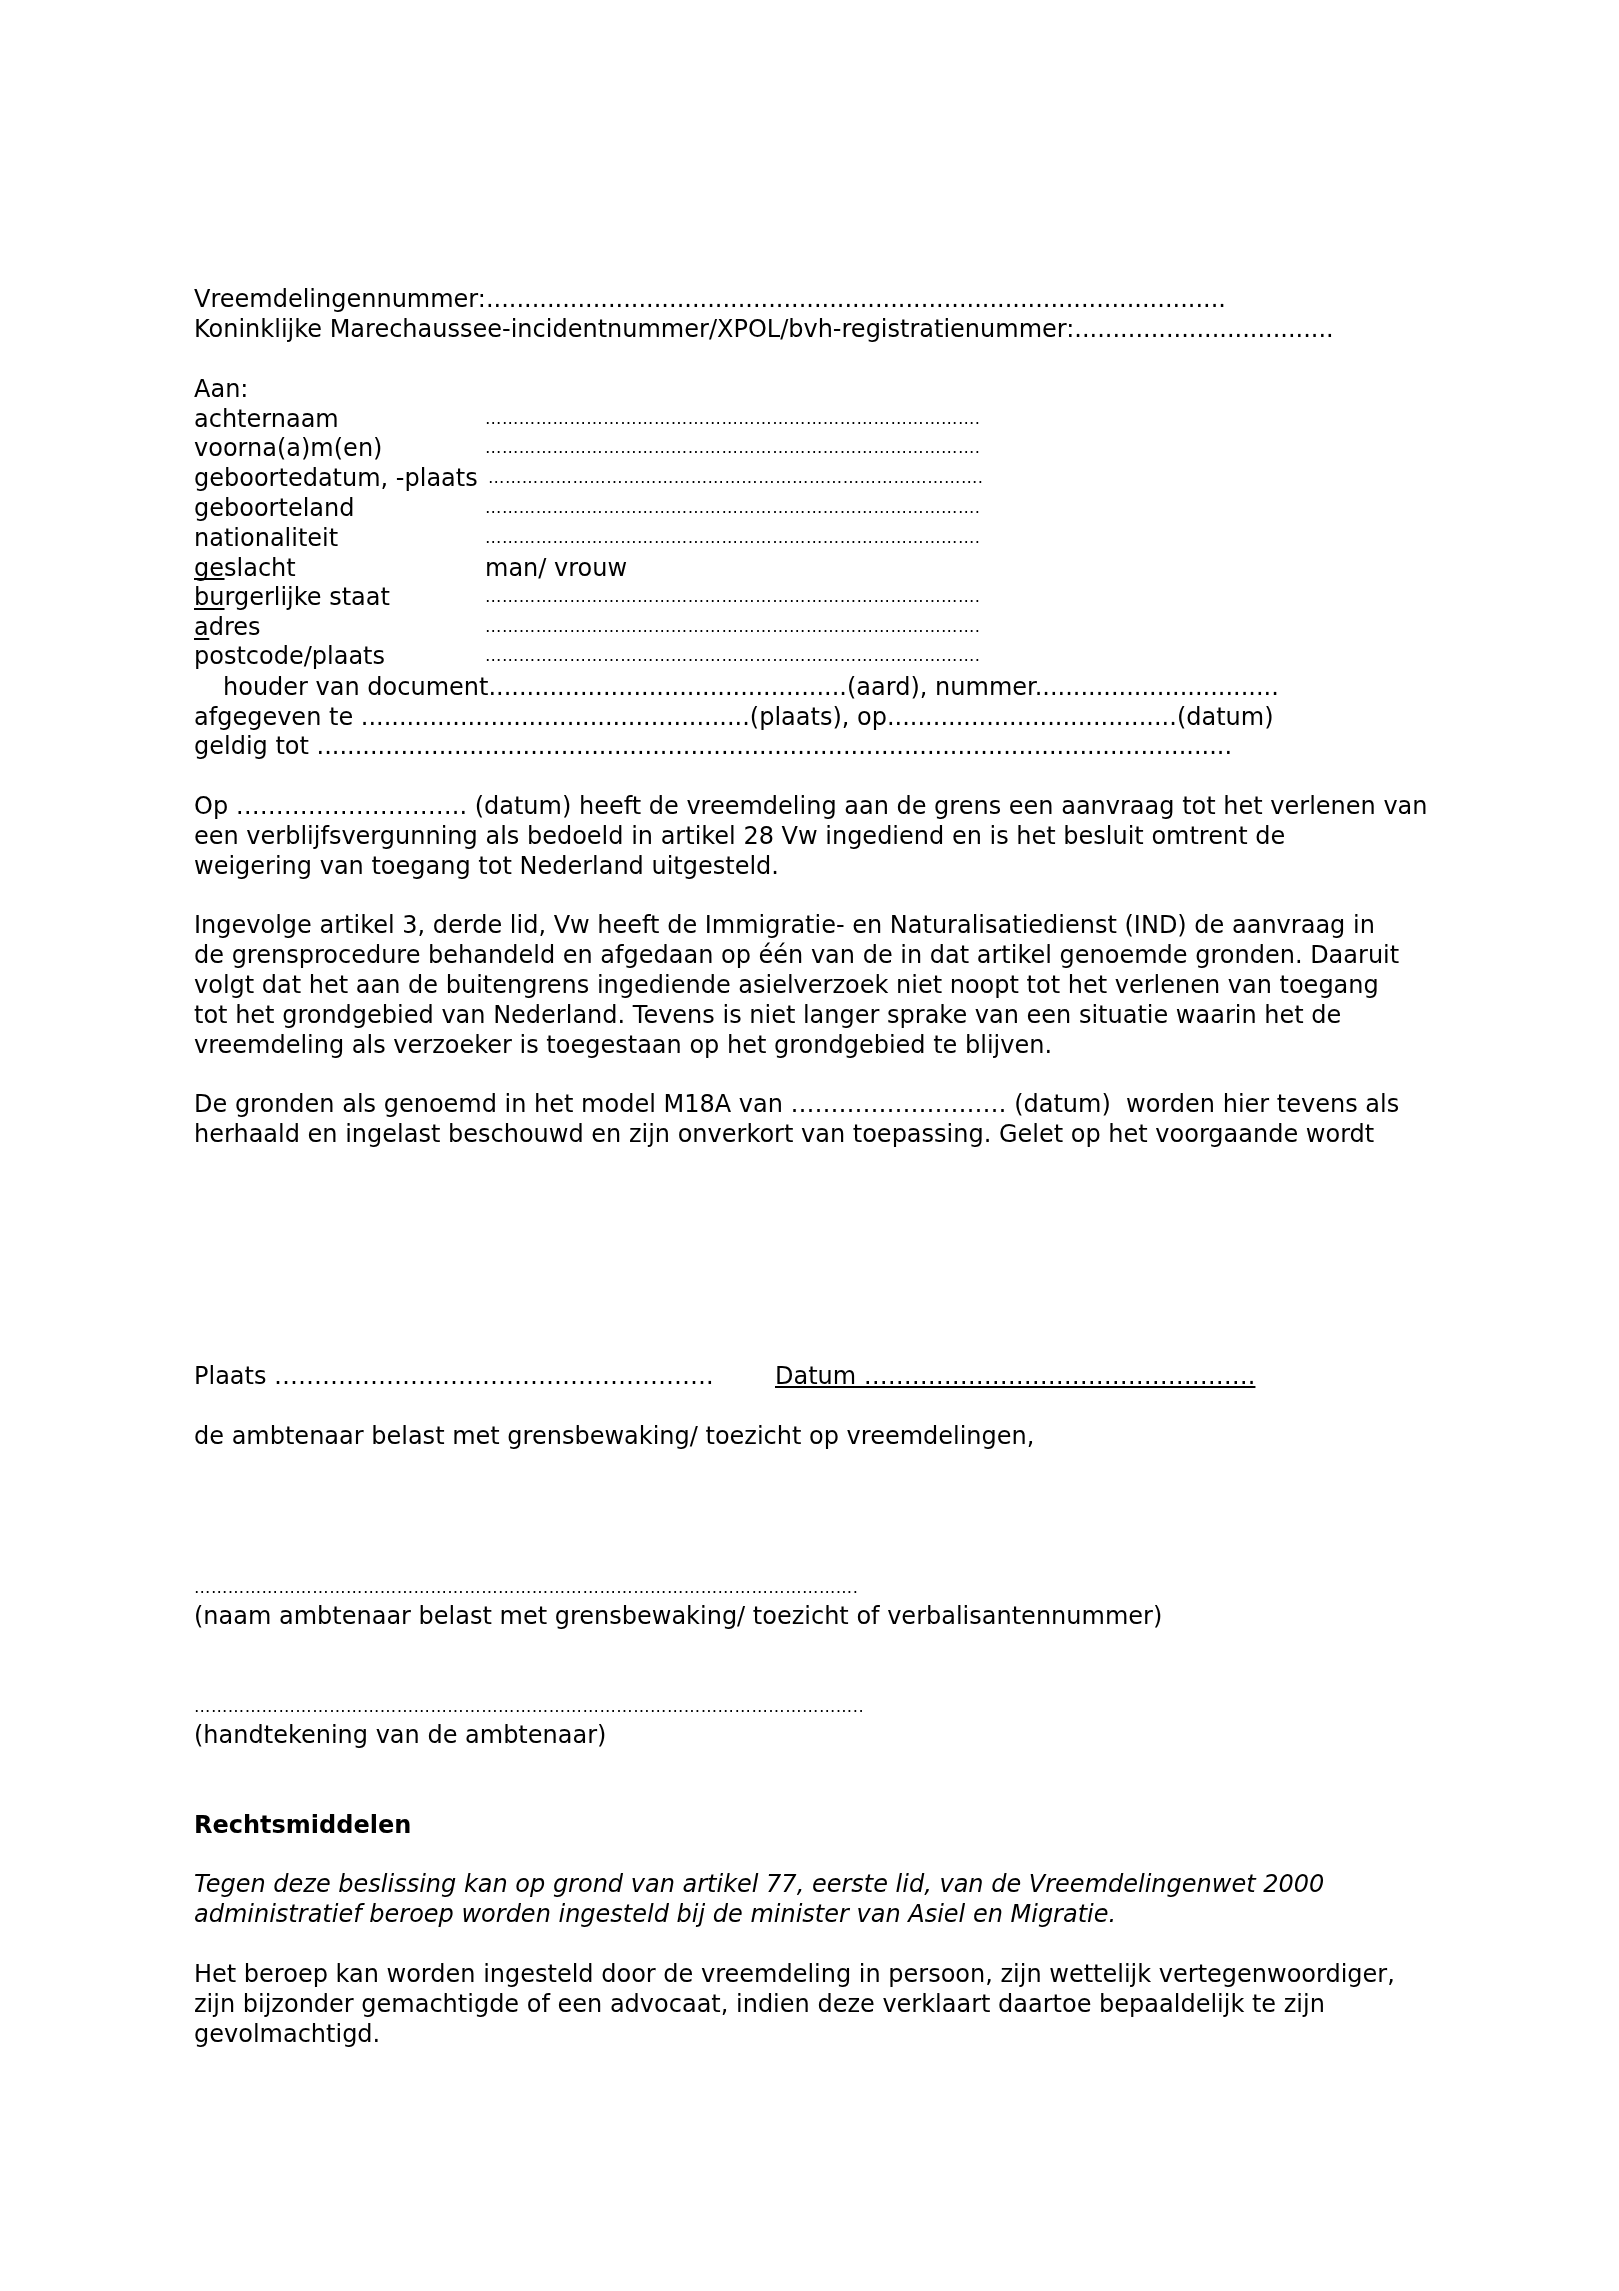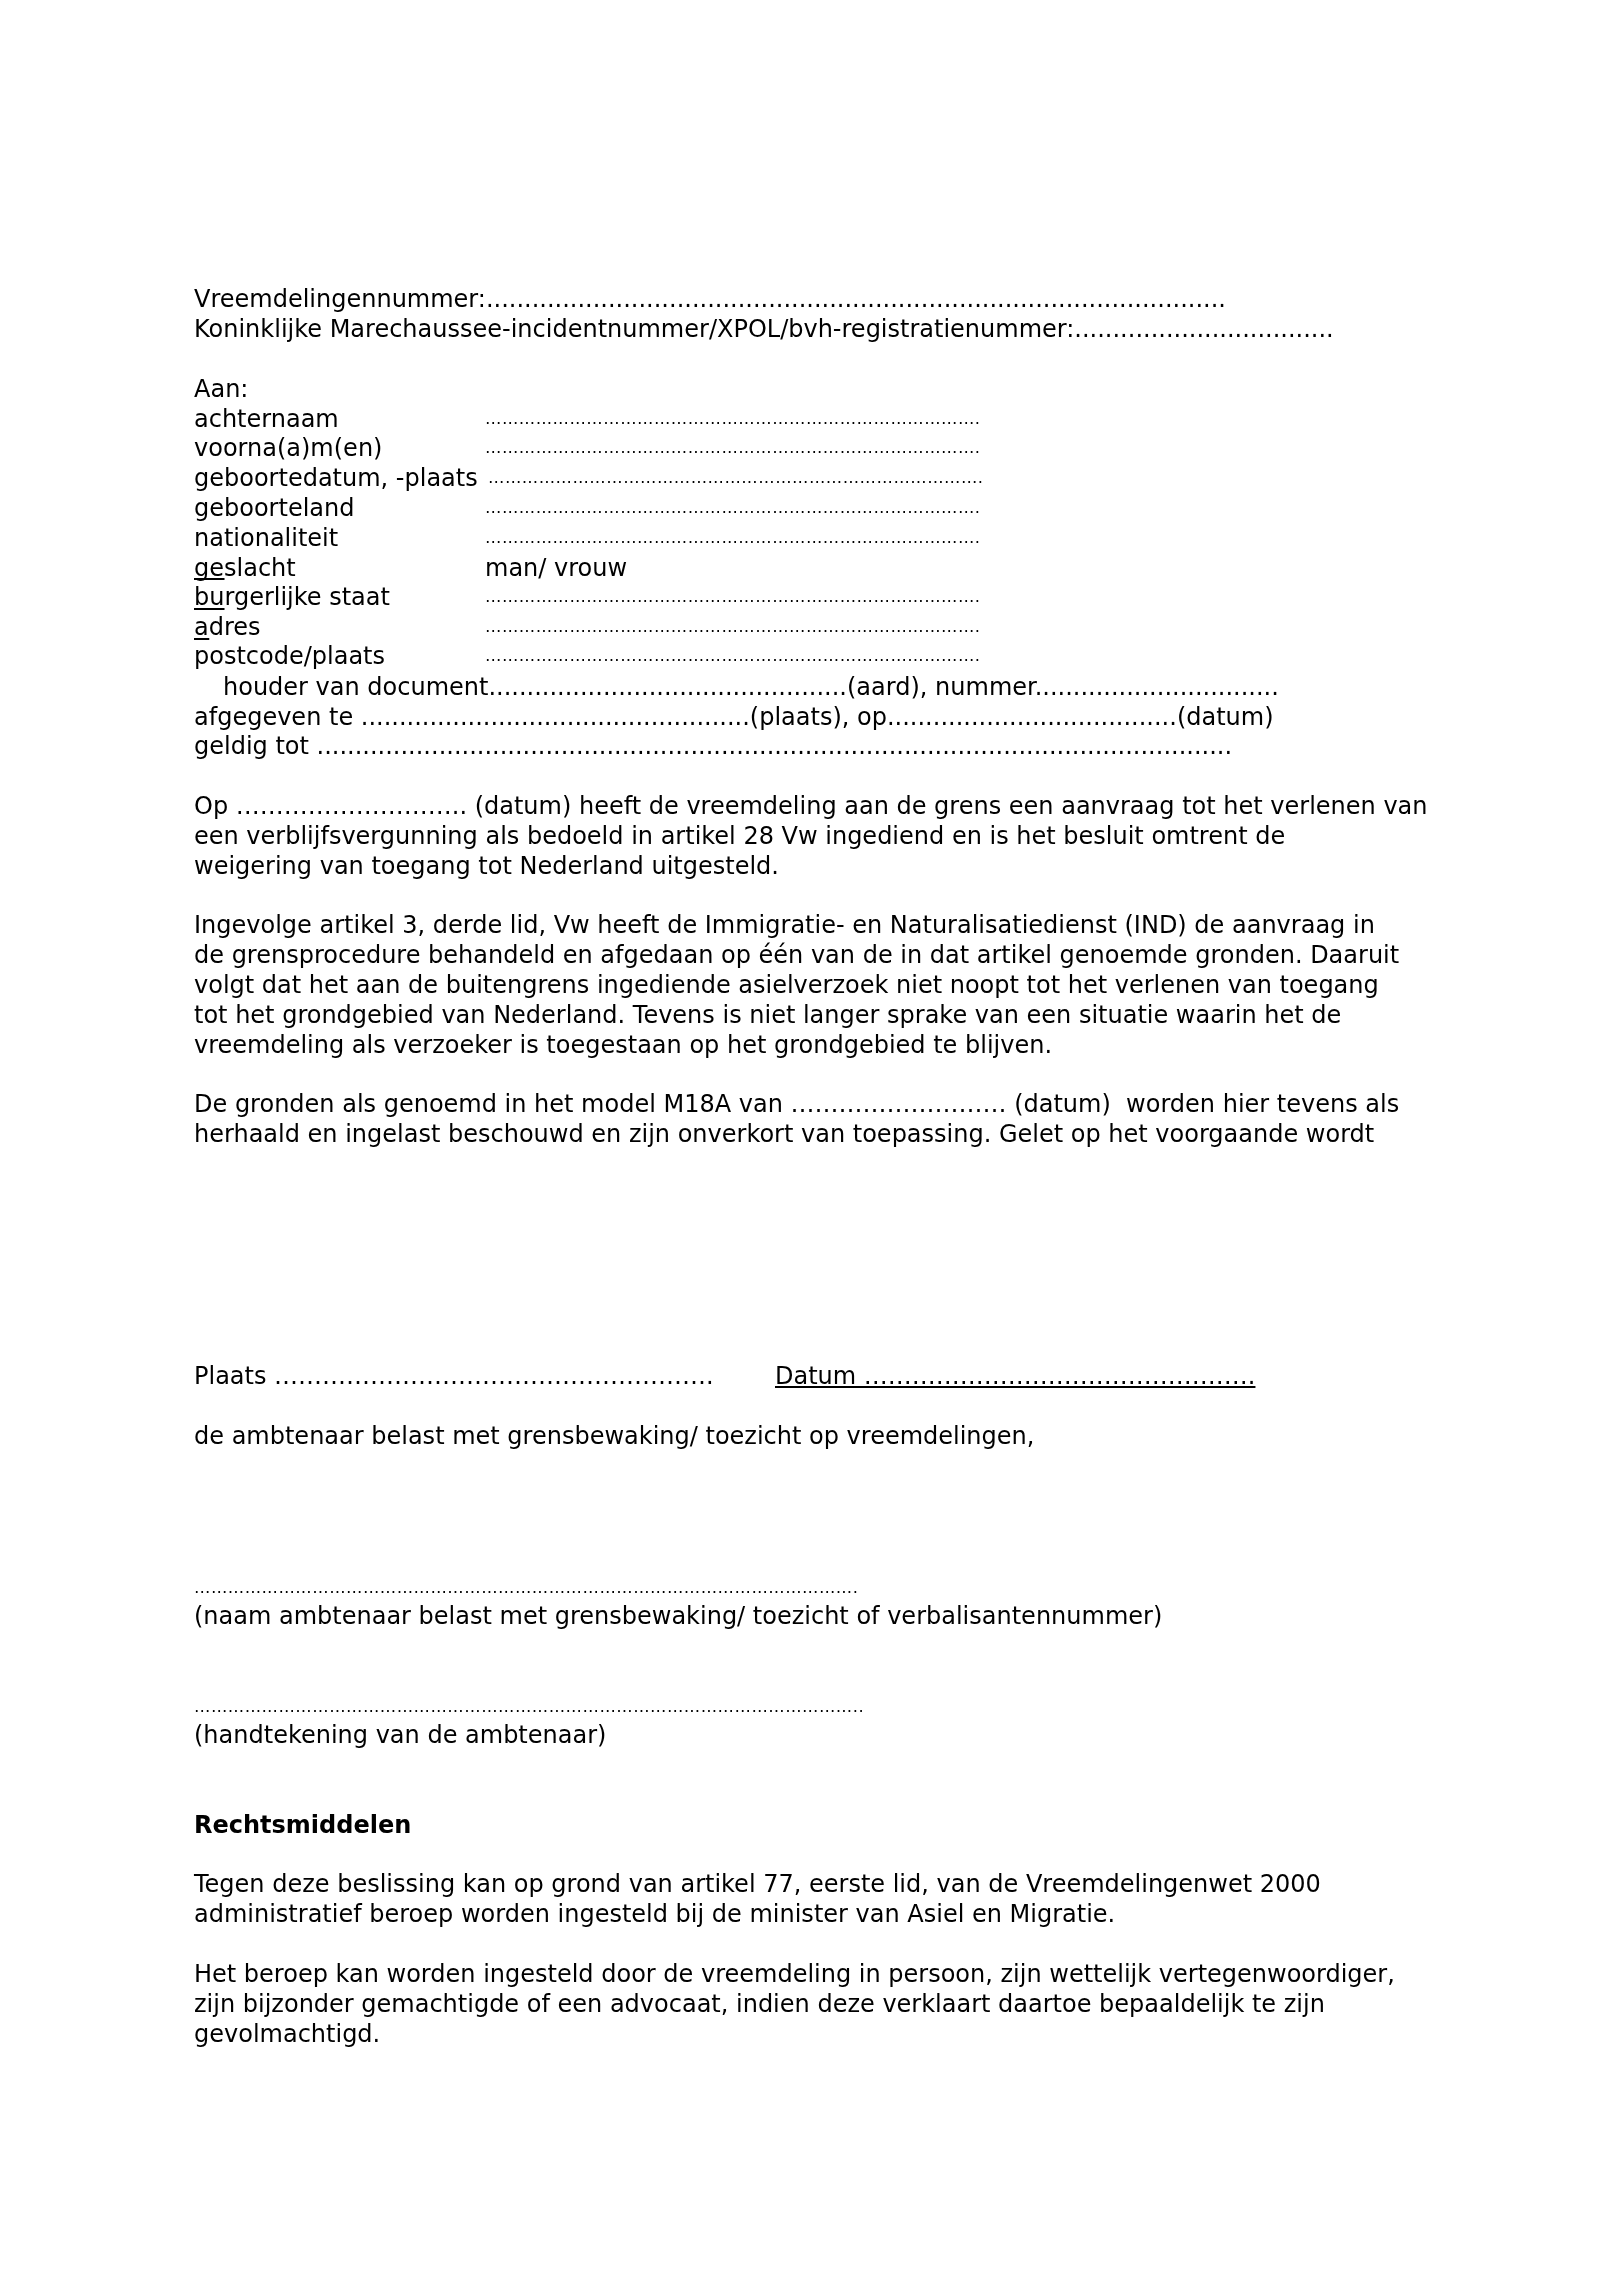--- a/index.html
+++ b/index.html
@@ -95,21 +95,21 @@
   <div class="line" style="top:1421px;text-align:right;">de ambtenaar belast met grensbewaking/ toezicht op vreemdelingen,</div>
 
   <div class="line small-dots" style="top:1573px;">……………………………………………………………………………………………………….</div>
   <div class="line" style="top:1601px;">(naam ambtenaar belast met grensbewaking/ toezicht of verbalisantennummer)</div>
 
   <div class="line small-dots" style="top:1692px;">………………………………………………………………………………………………………..</div>
   <div class="line" style="top:1720px;">(handtekening van de ambtenaar)</div>
 
   <div class="line bold" style="top:1810px;">Rechtsmiddelen</div>
 
-  <div class="para" style="top:1869px;">
+  <div class="para" style="top:1869px;font-style:italic;">
     <p>Tegen deze beslissing kan op grond van artikel 77, eerste lid, van de Vreemdelingenwet 2000</p>
     <p>administratief beroep worden ingesteld bij de minister van Asiel en Migratie.</p>
   </div>
 
   <div class="para" style="top:1959px;">
     <p>Het beroep kan worden ingesteld door de vreemdeling in persoon, zijn wettelijk vertegenwoordiger,</p>
     <p>zijn bijzonder gemachtigde of een advocaat, indien deze verklaart daartoe bepaaldelijk te zijn</p>
     <p>gevolmachtigd.</p>
   </div>
 

